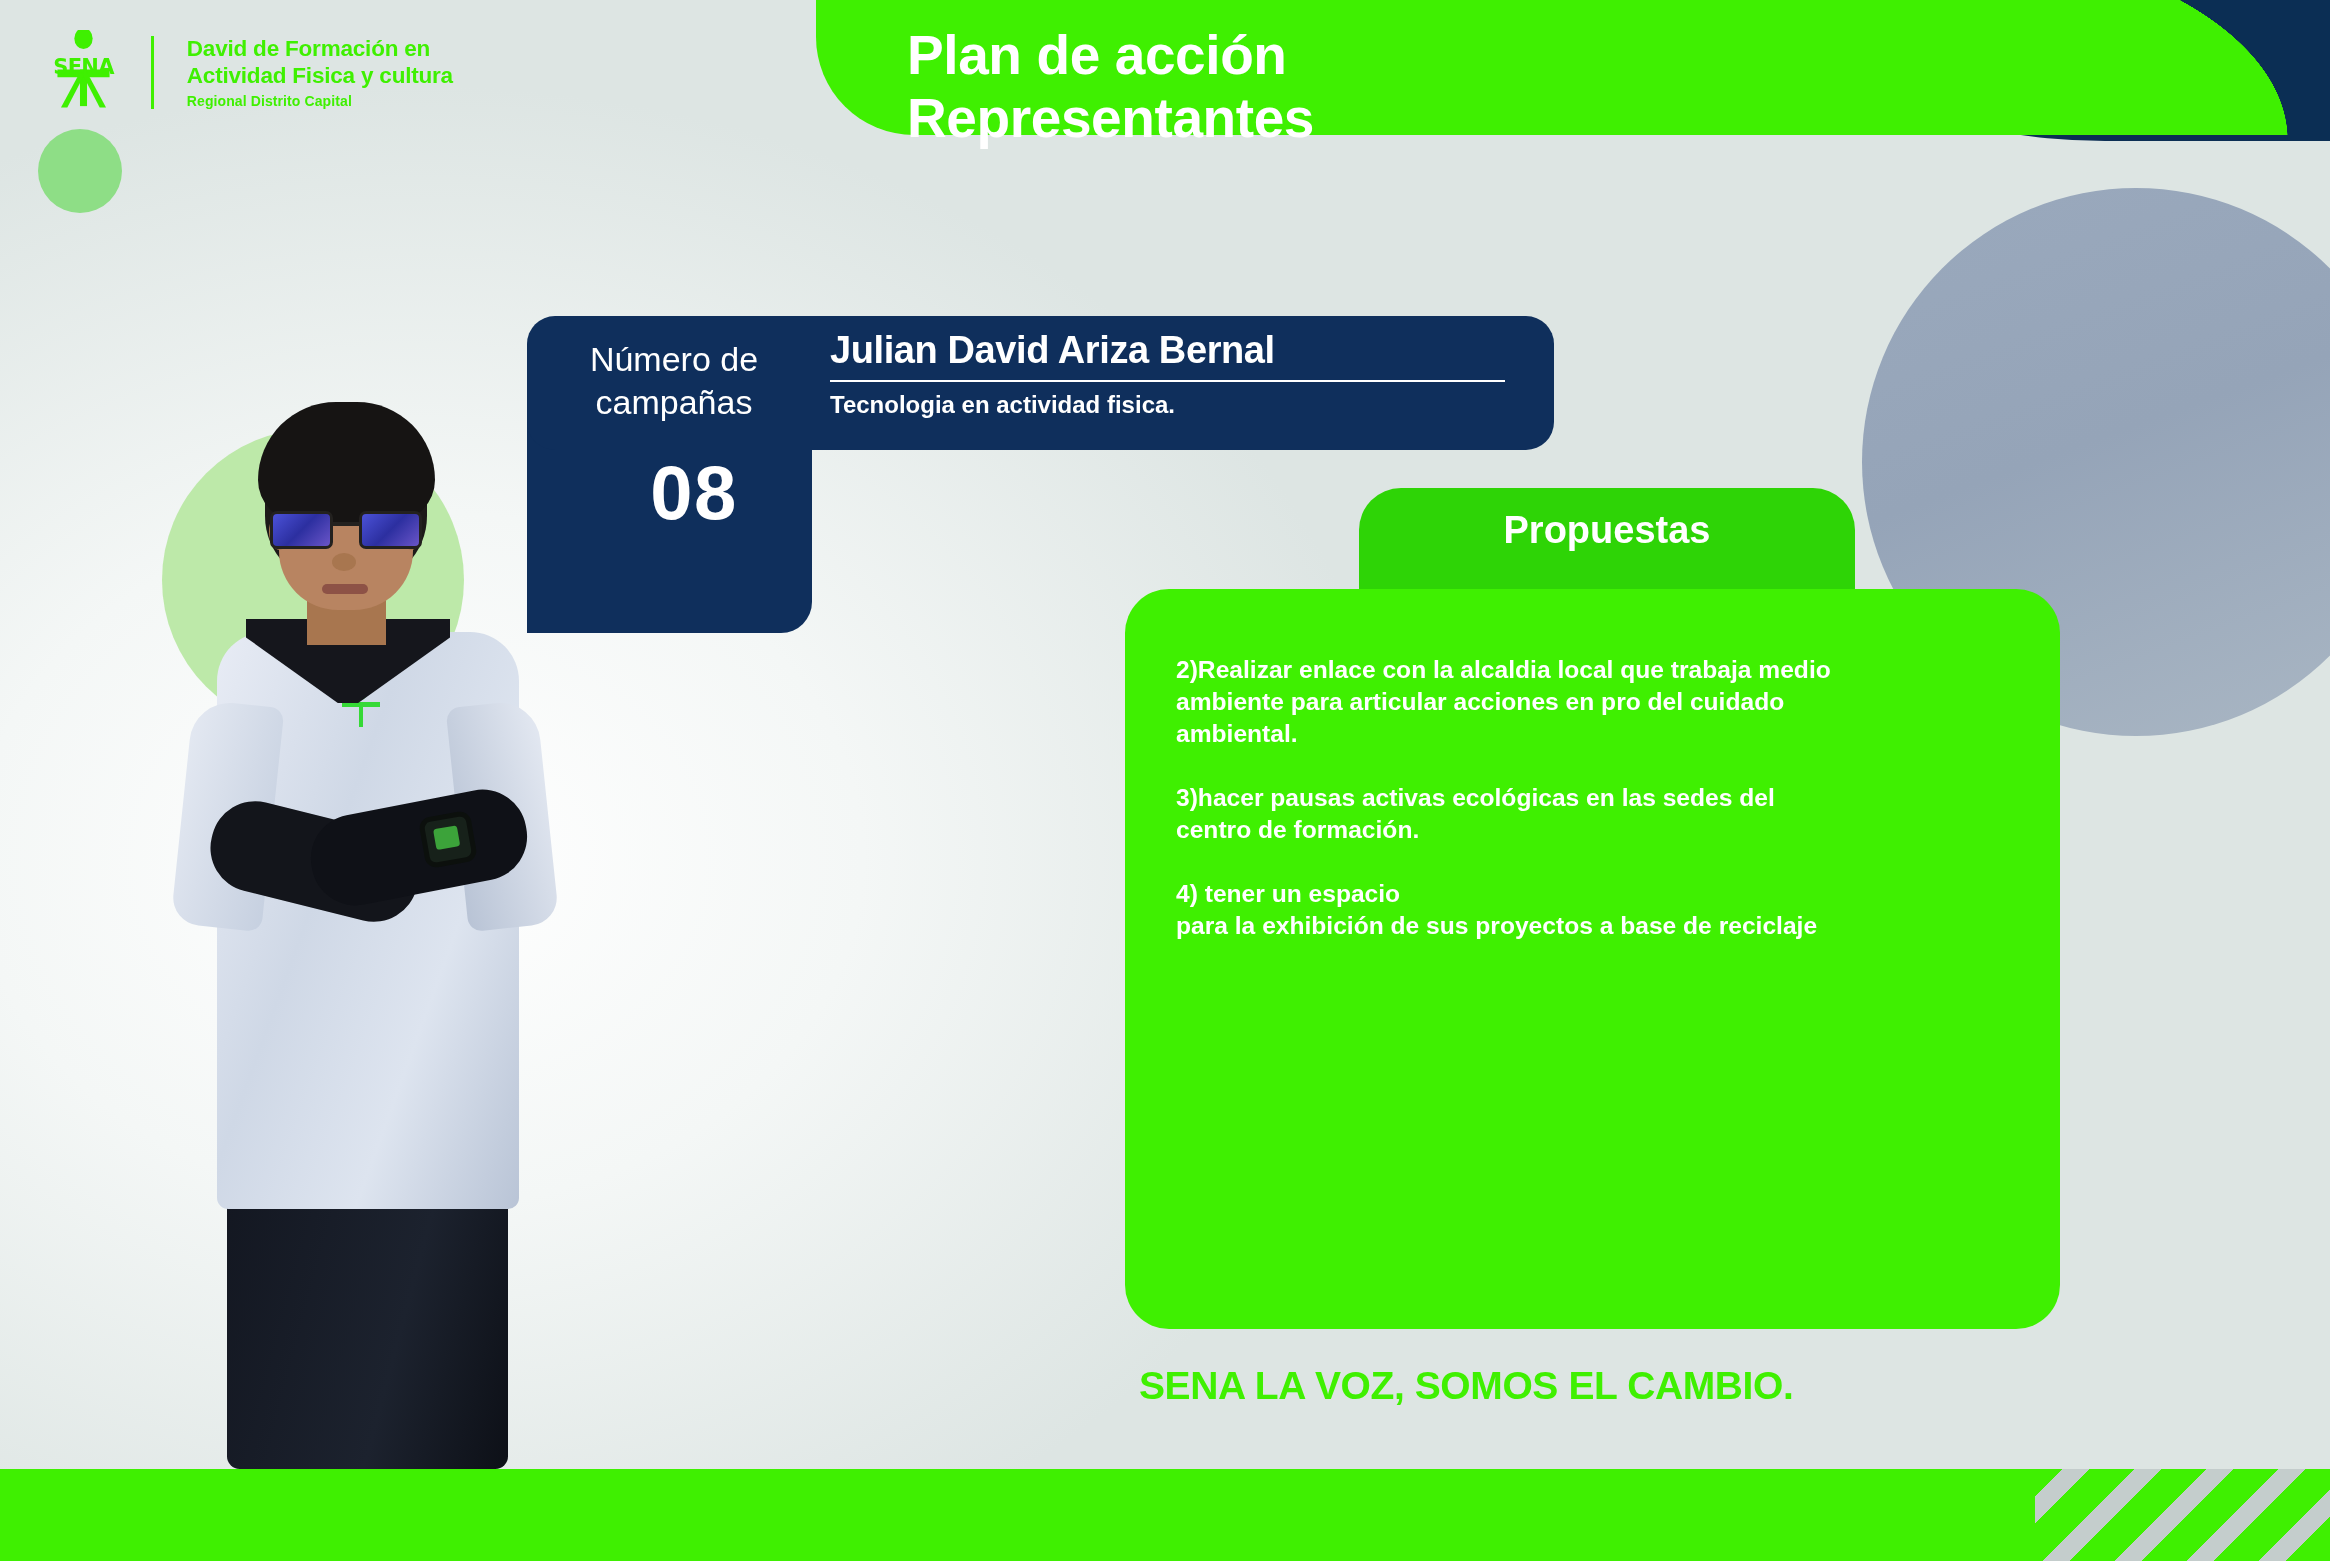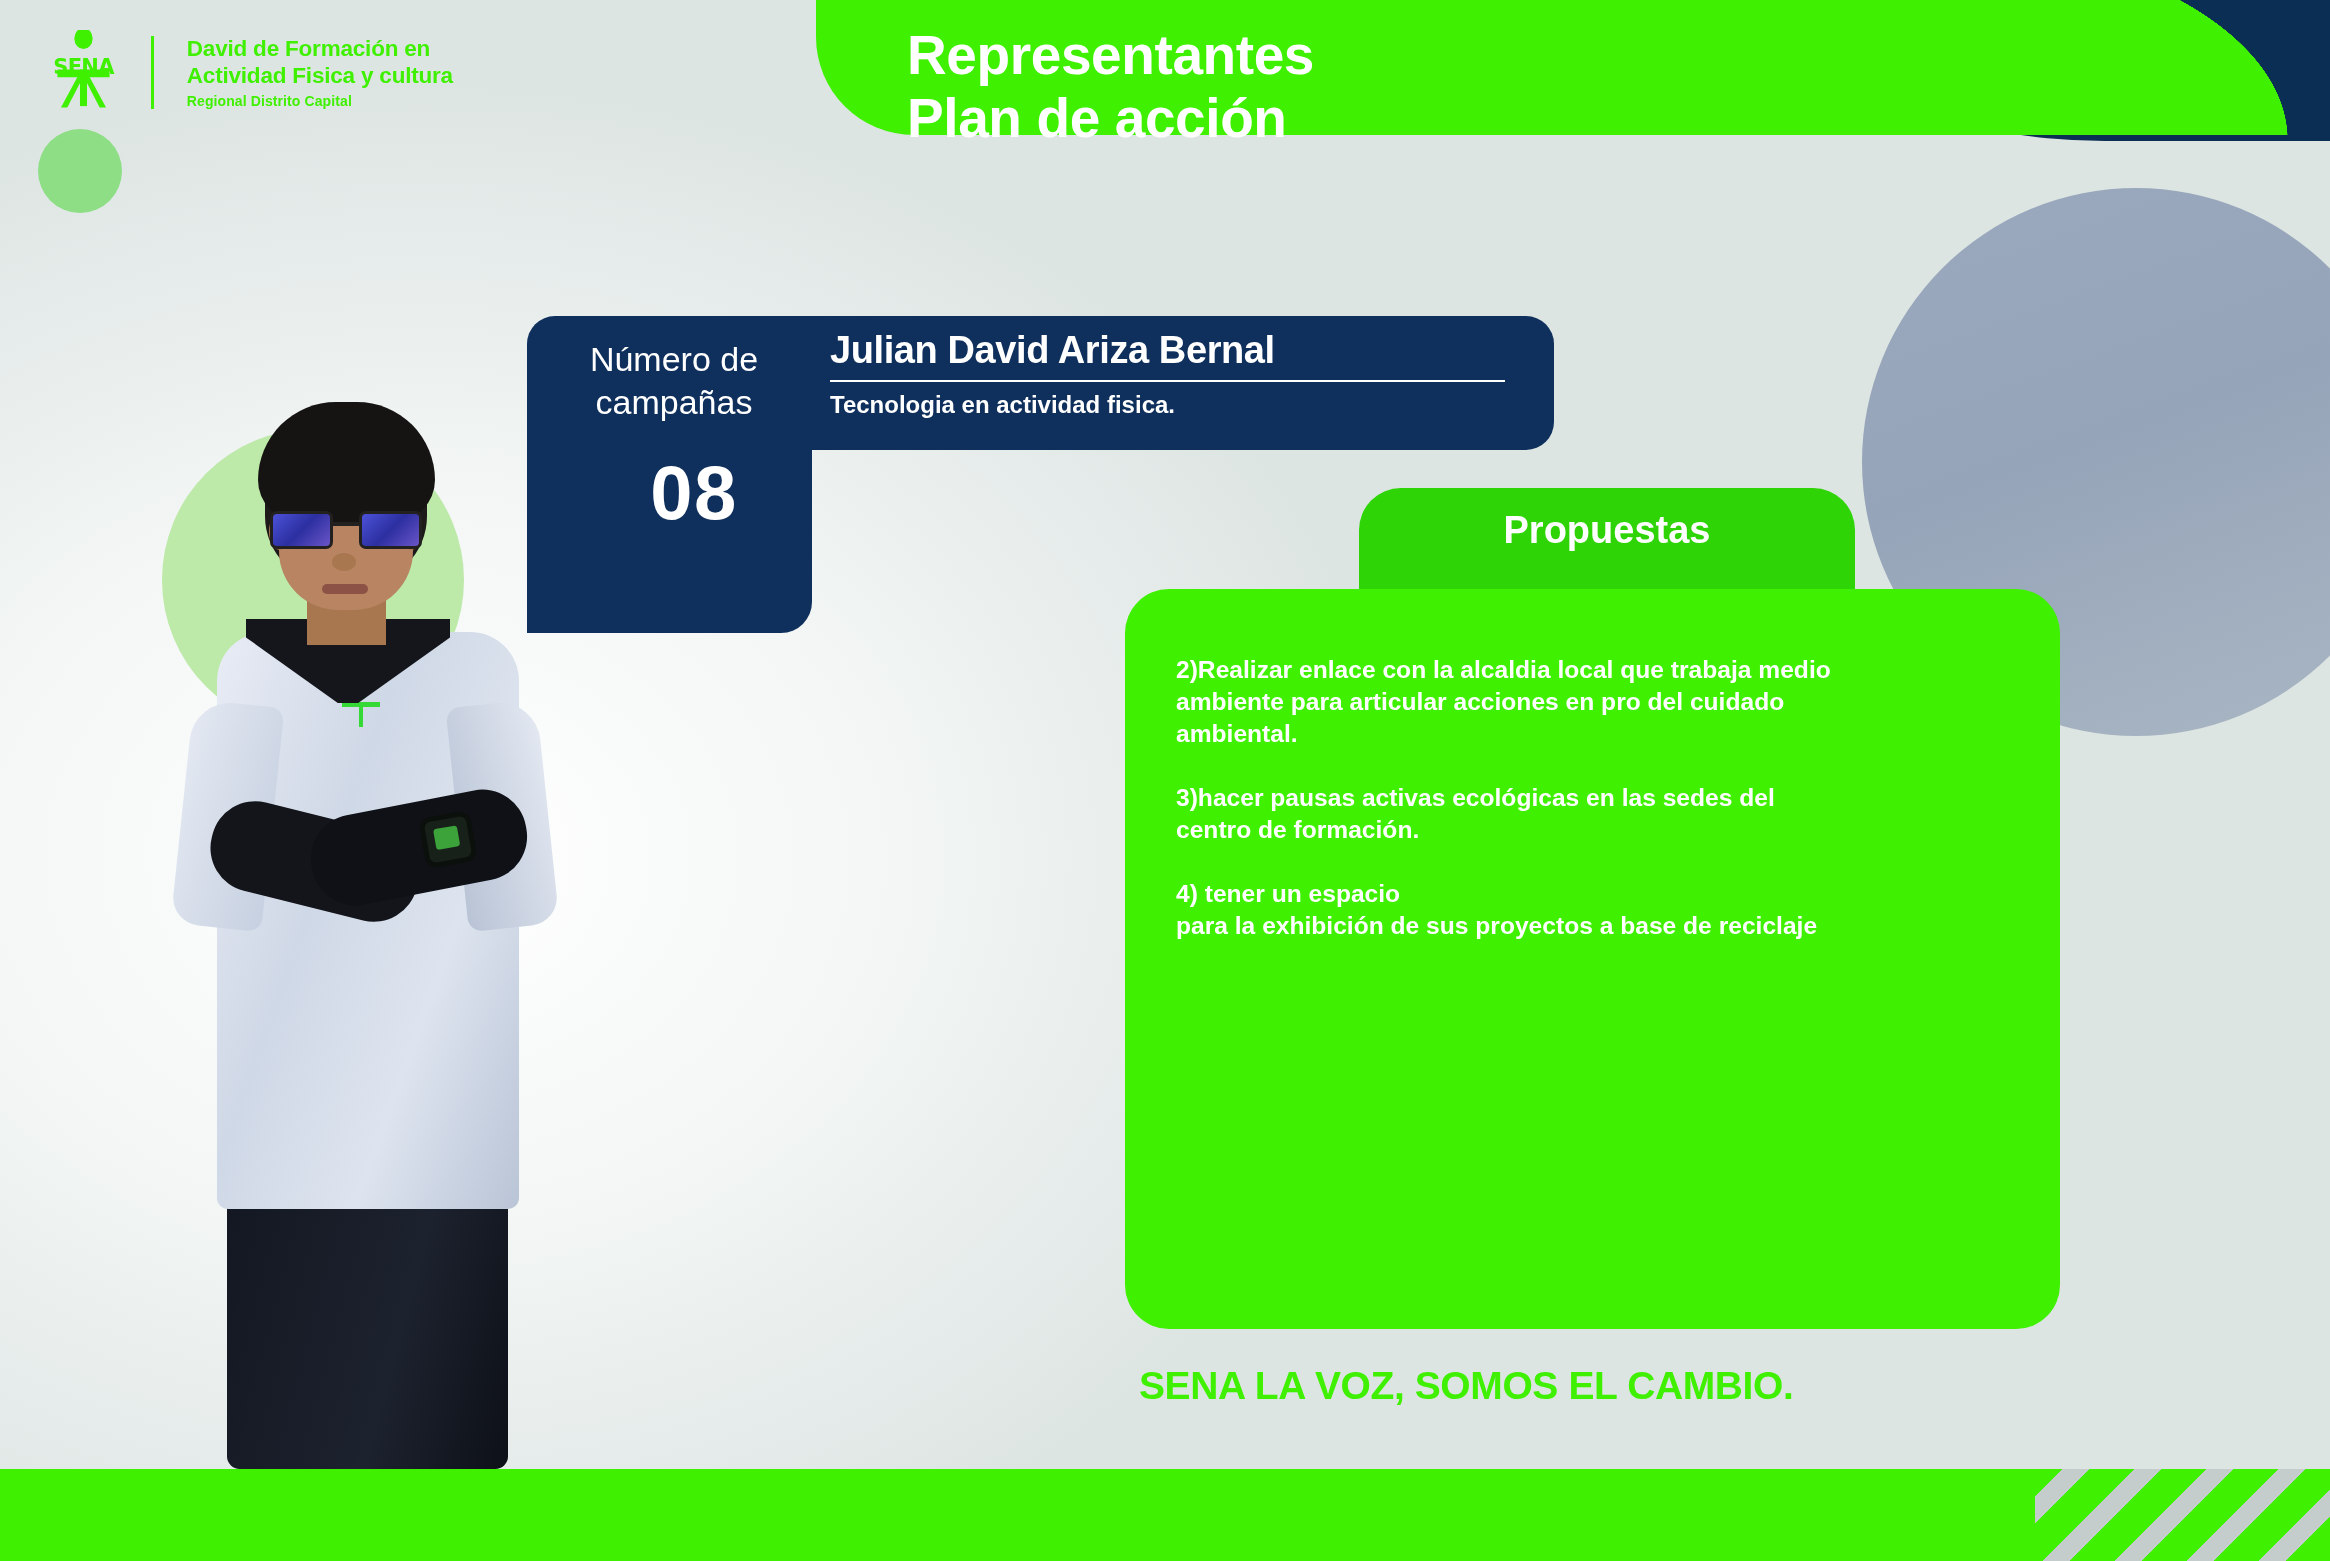--- a/index.html
+++ b/index.html
@@ -171,22 +171,22 @@
 
 <div id="poster">
 
   <div class="circle-green-sm"></div>
   <div class="circle-green-lg"></div>
   <div class="circle-gray"></div>
 
   <div class="header-navy"></div>
   <div class="header-green"></div>
   <div class="header-title">
+    <div>Plan de acción</div>
     <div>Representantes</div>
-    <div>Plan de acción</div>
   </div>
 
   <div class="brand">
     <div class="sena-mark">
       <svg width="69" height="79" viewBox="0 0 98 112" aria-hidden="true">
         <ellipse cx="49" cy="12" rx="13" ry="15" fill="#3ff001"></ellipse>
         <rect x="12" y="56" width="74" height="11" fill="#3ff001"></rect>
         <rect x="44" y="56" width="10" height="52" fill="#3ff001"></rect>
         <polygon points="44,60 52,60 26,110 17,110" fill="#3ff001"></polygon>
         <polygon points="46,60 54,60 81,110 72,110" fill="#3ff001"></polygon>

